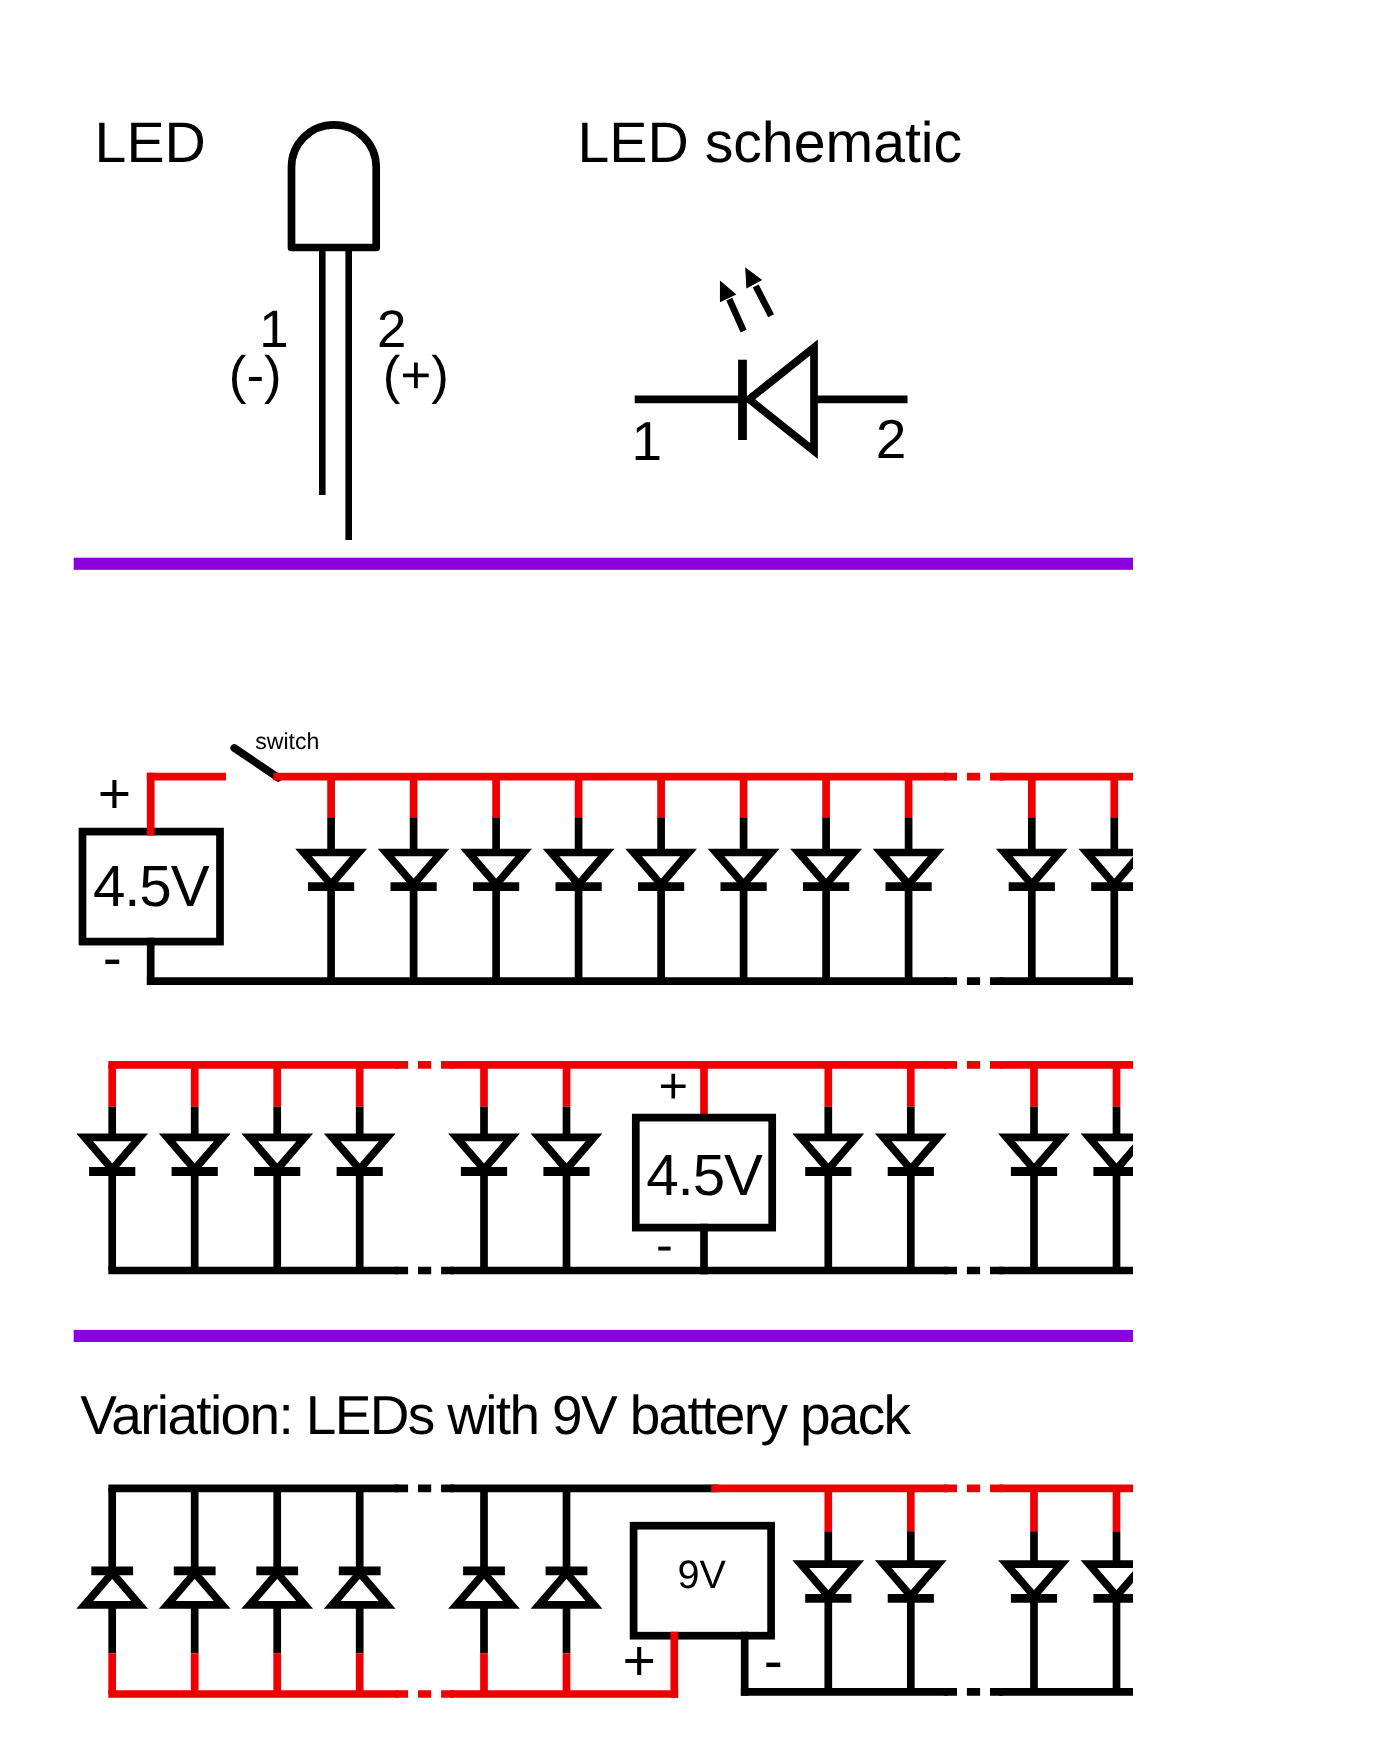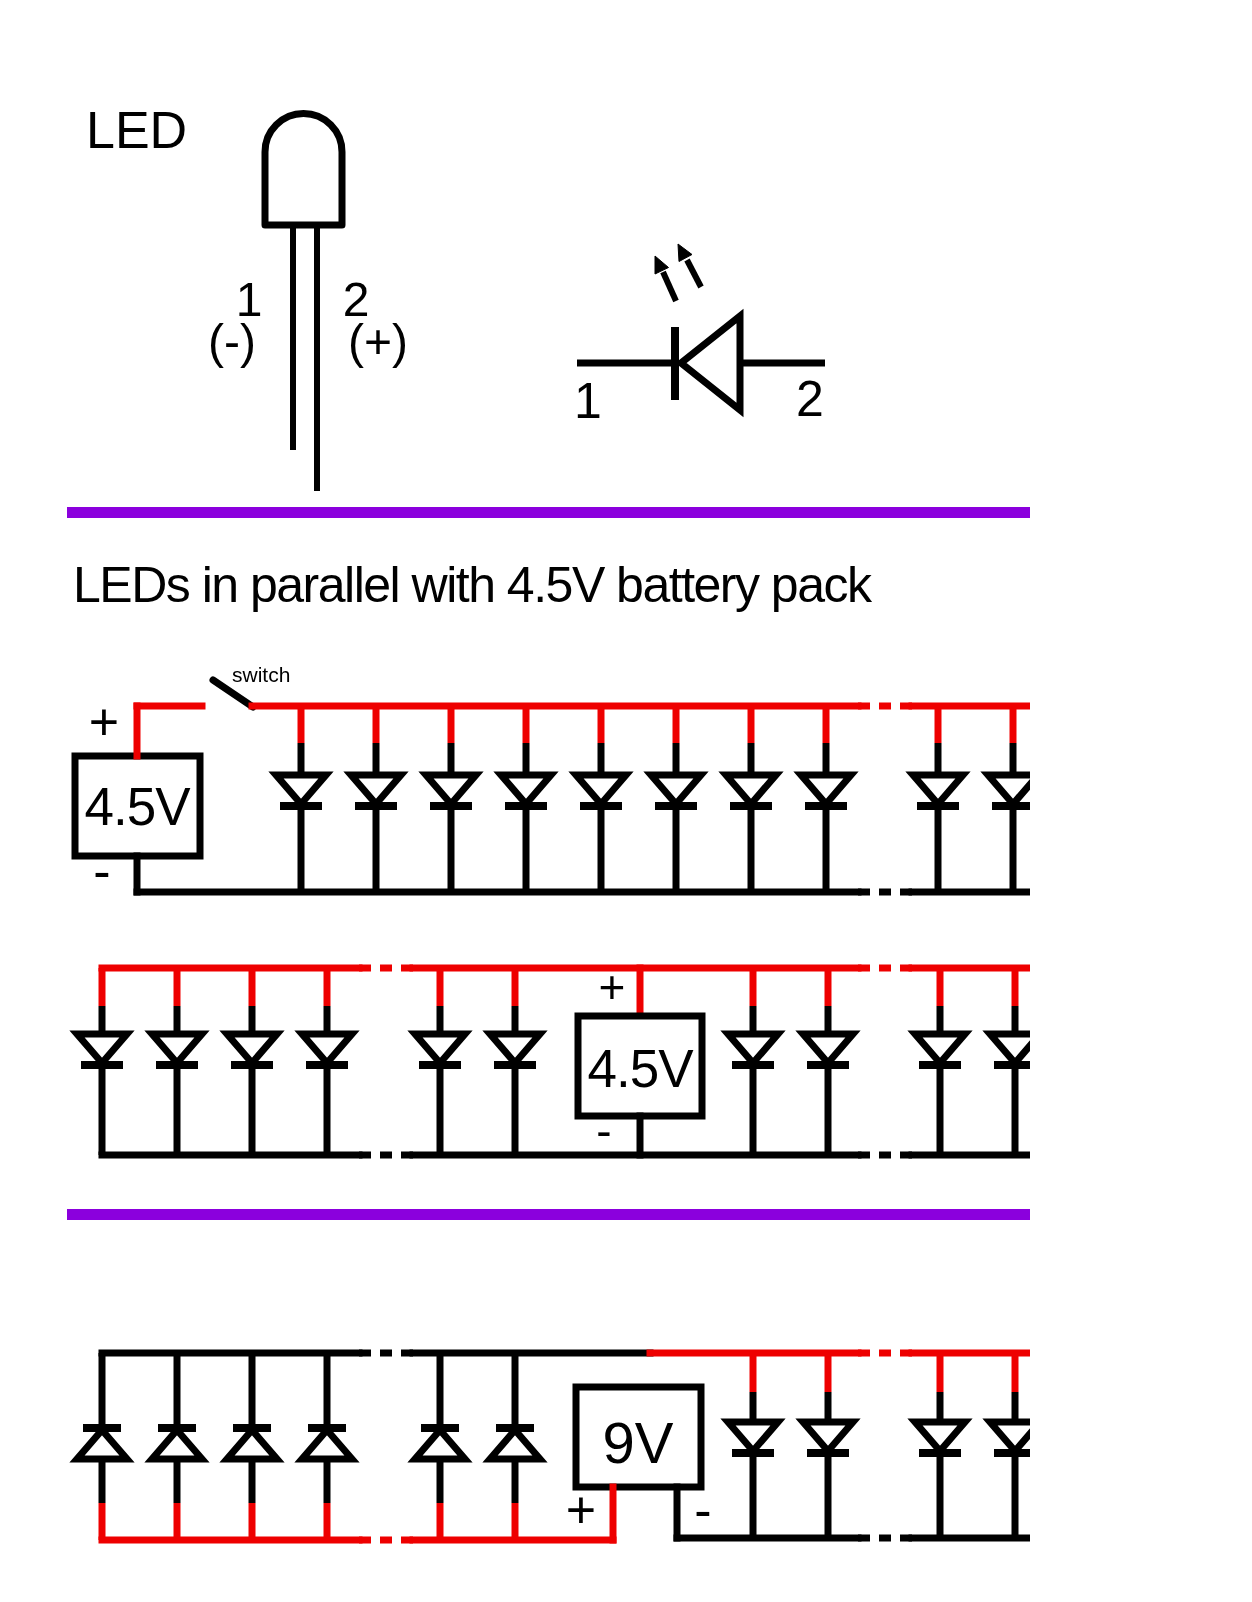--- a/index.html
+++ b/index.html
@@ -250,33 +250,34 @@
       <line x1="1069" y1="1453" x2="1111" y2="1453" stroke="#000000" stroke-width="8" stroke-linecap="butt"></line>
       <line x1="1090" y1="1453" x2="1090" y2="1538" stroke="#000000" stroke-width="7" stroke-linecap="butt"></line>
       <line x1="1165" y1="1353" x2="1165" y2="1392" stroke="#ee0000" stroke-width="7" stroke-linecap="butt"></line>
       <line x1="1165" y1="1392" x2="1165" y2="1426" stroke="#000000" stroke-width="7" stroke-linecap="butt"></line>
       <polygon points="1140,1422 1190,1422 1165,1451" stroke="#000000" fill="#fff" stroke-width="7" stroke-linejoin="miter"></polygon>
       <line x1="1144" y1="1453" x2="1186" y2="1453" stroke="#000000" stroke-width="8" stroke-linecap="butt"></line>
       <line x1="1165" y1="1453" x2="1165" y2="1538" stroke="#000000" stroke-width="7" stroke-linecap="butt"></line>
     </svg>
 
   <div class="t big" style="left:86px;top:104px;">LED</div>
+  <div class="t big" style="left:525px;top:104px;">LED schematic</div>
   <div class="t pin ctr" style="left:249px;top:276px;">1</div>
   <div class="t pin ctr" style="left:232px;top:318px;">(-)</div>
   <div class="t pin ctr" style="left:356px;top:276px;">2</div>
   <div class="t pin ctr" style="left:378px;top:318px;">(+)</div>
   <div class="t pin ctr" style="left:588px;top:376px;font-size:50px;">1</div>
   <div class="t pin ctr" style="left:810px;top:374px;font-size:50px;">2</div>
 
-  <div class="t h" style="left:73px;top:560px;">LEDs in parallel with 4.5V battery pack</div>
   <div class="t" style="left:232px;top:664px;font-size:21px;">switch</div>
   <div class="t sign ctr" style="left:104px;top:696px;">+</div>
   <div class="t bat ctr" style="left:137px;top:780px;">4.5V</div>
   <div class="t sign ctr" style="left:102px;top:845px;">-</div>
 
   <div class="t sign2 ctr" style="left:612px;top:964px;">+</div>
   <div class="t bat ctr" style="left:640px;top:1042px;">4.5V</div>
   <div class="t sign2 ctr" style="left:604px;top:1108px;">-</div>
 
-  <div class="t ctr" style="left:638px;top:1414px;font-size:58px;">9V</div>
+  <div class="t h" style="left:73px;top:1262px;">Variation: LEDs with 9V battery pack</div>
+  <div class="t ctr" style="left:638px;top:1414px;font-size:36px;">9V</div>
   <div class="t sign ctr" style="left:581px;top:1484px;">+</div>
   <div class="t sign ctr" style="left:703px;top:1484px;">-</div>
 </div>
 
 </body></html>

